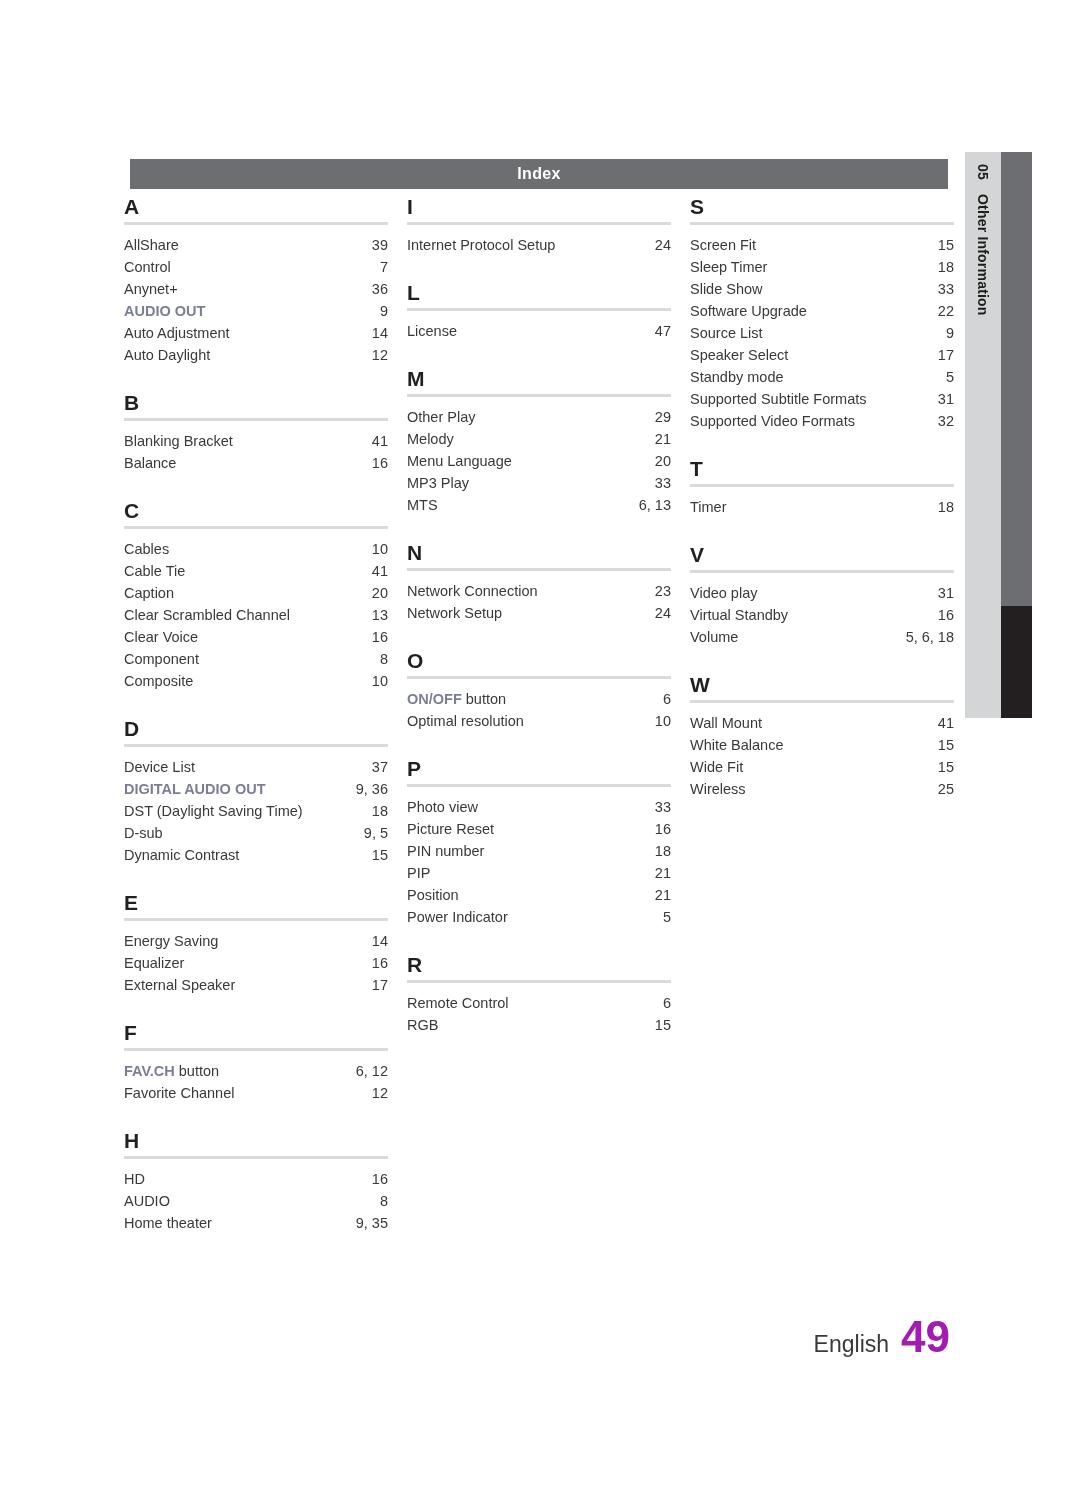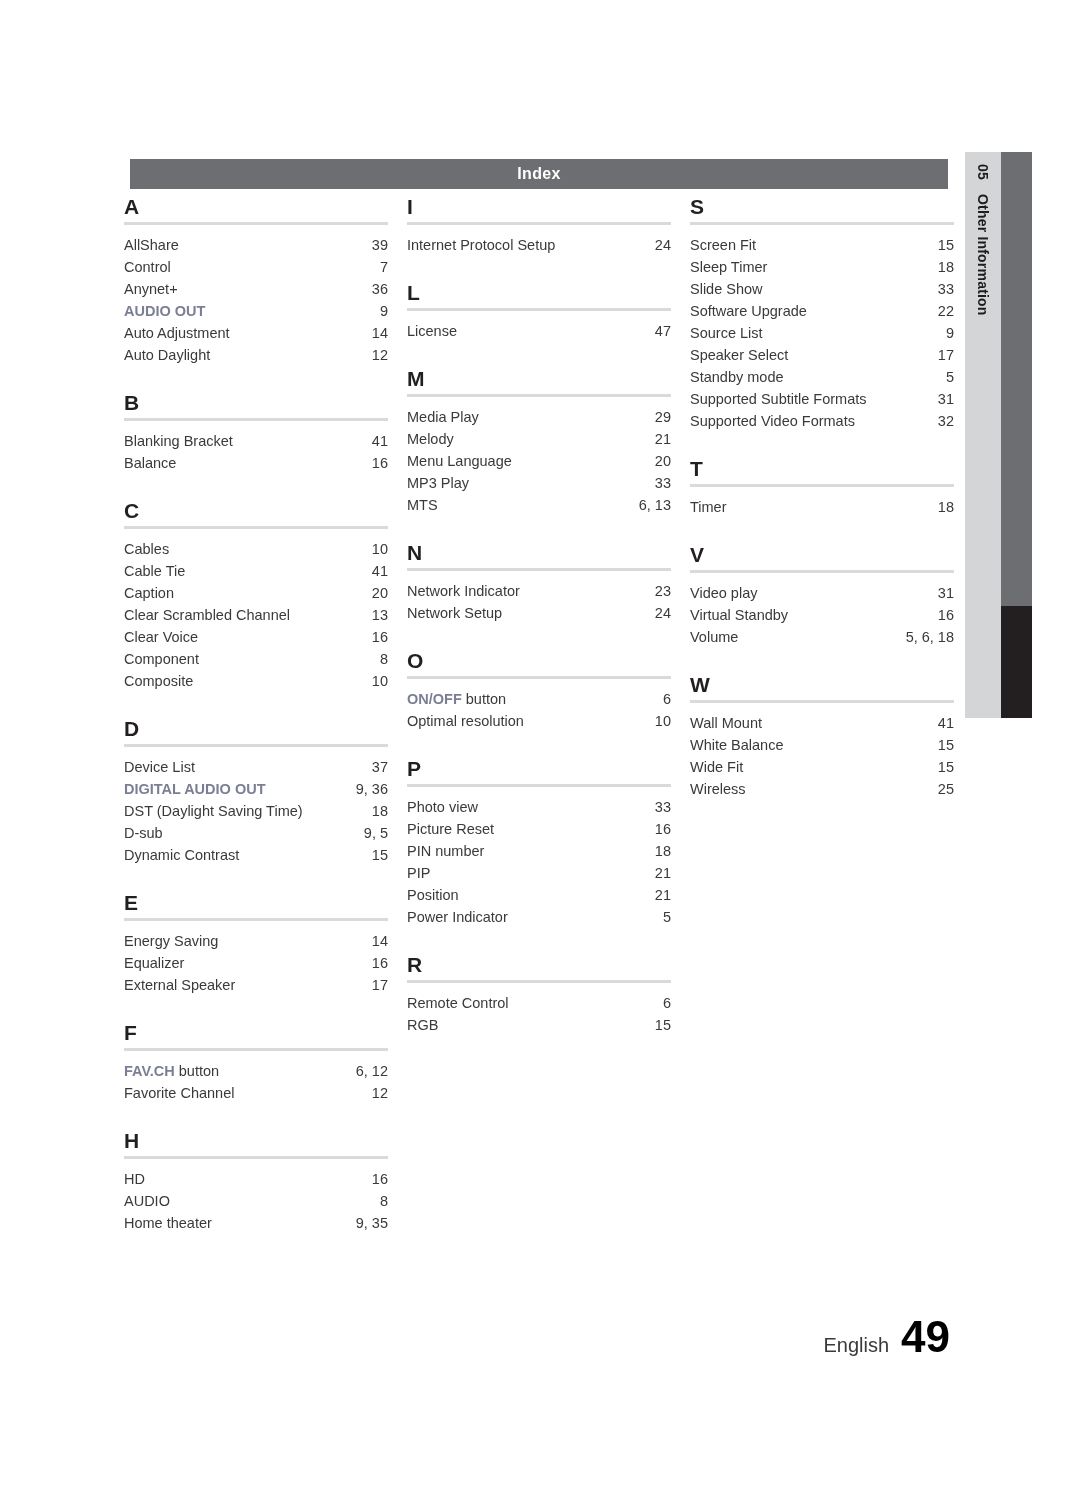--- a/index.html
+++ b/index.html
@@ -143,27 +143,27 @@
   
   .footer {
     position: absolute;
     right: 130px;
     bottom: 136px;
     display: flex;
     align-items: baseline;
     gap: 12px;
   }
   .footer-lang {
-    font-size: 20px;
+    font-size: 23px;
     color: #3a3a3a;
   }
   .footer-page {
     font-size: 44px;
     font-weight: bold;
-    color: #000000;
+    color: #a21caf;
     line-height: 0.95;
     margin-top: 37px;
   }
 </style>
 </head>
 <body>
 
 <div class="page">
 
   <div class="index-header">
@@ -336,21 +336,21 @@
           <div class="letter-rule"></div>
           <div class="entry">
             <div class="entry-term"><span>License</span></div>
             <div class="entry-page">47</div>
           </div>
         </div>
         <div class="letter-group">
           <div class="letter-heading">M</div>
           <div class="letter-rule"></div>
           <div class="entry">
-            <div class="entry-term"><span>Media Play</span></div>
+            <div class="entry-term"><span>Other Play</span></div>
             <div class="entry-page">29</div>
           </div>
           <div class="entry">
             <div class="entry-term"><span>Melody</span></div>
             <div class="entry-page">21</div>
           </div>
           <div class="entry">
             <div class="entry-term"><span>Menu Language</span></div>
             <div class="entry-page">20</div>
           </div>
@@ -360,21 +360,21 @@
           </div>
           <div class="entry">
             <div class="entry-term"><span>MTS</span></div>
             <div class="entry-page">6, 13</div>
           </div>
         </div>
         <div class="letter-group">
           <div class="letter-heading">N</div>
           <div class="letter-rule"></div>
           <div class="entry">
-            <div class="entry-term"><span>Network Indicator</span></div>
+            <div class="entry-term"><span>Network Connection</span></div>
             <div class="entry-page">23</div>
           </div>
           <div class="entry">
             <div class="entry-term"><span>Network Setup</span></div>
             <div class="entry-page">24</div>
           </div>
         </div>
         <div class="letter-group">
           <div class="letter-heading">O</div>
           <div class="letter-rule"></div>

